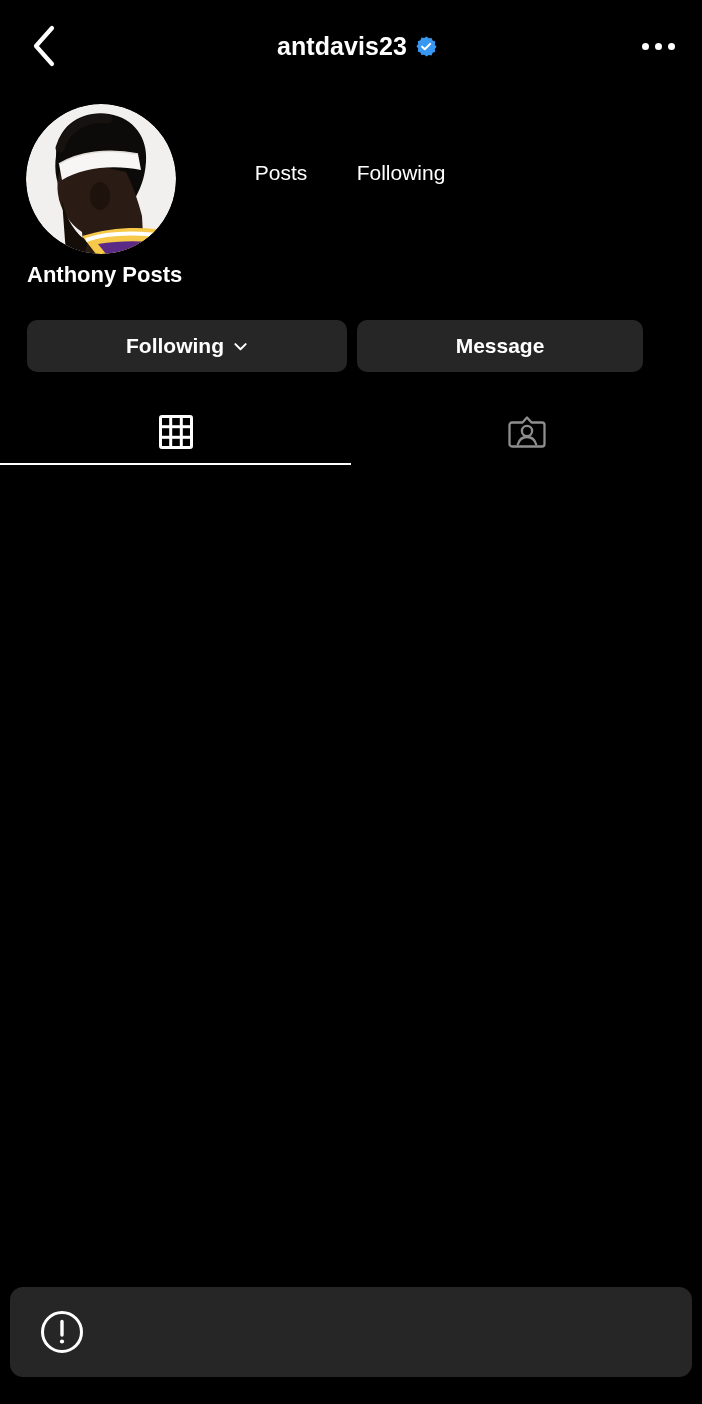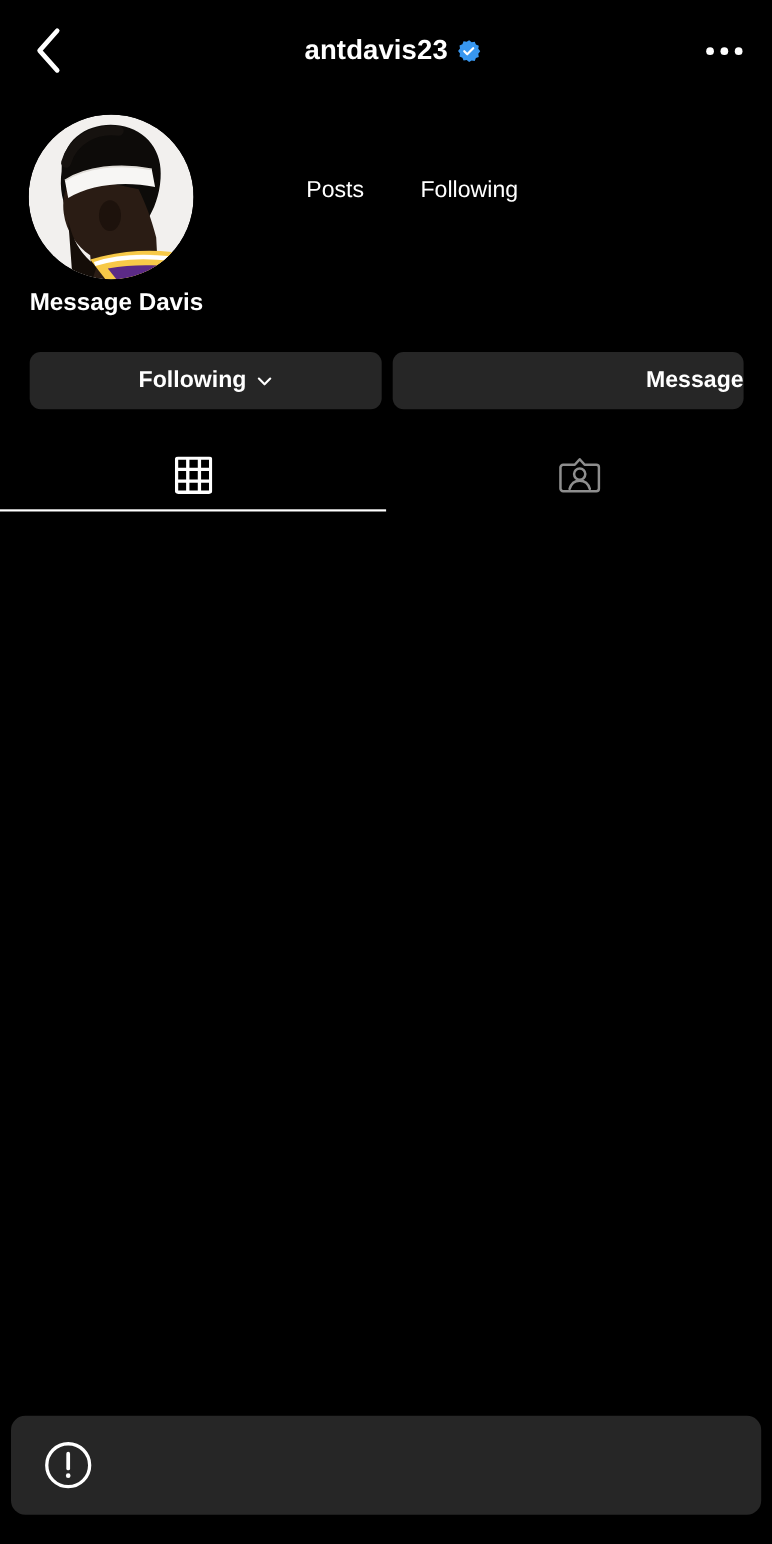--- a/index.html
+++ b/index.html
@@ -40,21 +40,21 @@
     width:150px; height:150px; border-radius:50%;
     margin-left:26px; overflow:hidden; flex:none;
     background:#000;
   }
   .avatar svg { display:block; width:150px; height:150px; }
 
   .stats {
     display:flex; align-items:flex-start;
     margin-left:55px; margin-top:28px; gap:0;
   }
-  .stat { display:flex; flex-direction:column; align-items:flex-end; }
+  .stat { display:flex; flex-direction:column; align-items:center; }
   .stat-num { color:#fff; font-size:21px; font-weight:bold; line-height:26px; min-height:26px; }
   .stat-label { color:#fff; font-size:21px; line-height:30px; white-space:nowrap; }
   .stat-posts { width:100px; }
   .stat-followers { width:135px; }
   .stat-following { width:140px; }
 
   
   .fullname {
     position:absolute; top:262px; left:27px;
     color:#fff; font-size:22px; font-weight:bold;
@@ -66,21 +66,21 @@
     display:flex; gap:10px;
   }
   .btn {
     height:52px; border-radius:10px; background:#262626;
     display:flex; align-items:center; justify-content:center; gap:9px;
     color:#fff; font-size:21px; font-weight:bold;
     border:none;
     font-family:"Liberation Sans", sans-serif;
   }
   .btn-following { width:320px; }
-  .btn-message { width:319px;justify-content:flex-end; }
+  .btn-message { width:286px; }
   .chev-down { width:15px; height:15px; display:block; }
 
   
   .tabs {
     position:absolute; top:400px; left:0; width:702px; height:64px;
     display:flex;
   }
   .tab {
     width:351px; height:64px;
     display:flex; align-items:center; justify-content:center;
@@ -166,21 +166,21 @@
         <span class="stat-num"></span>
         <span class="stat-label">Posts</span>
       </div>
       <div class="stat stat-following">
         <span class="stat-num"></span>
         <span class="stat-label">Following</span>
       </div>
     </div>
   </div>
 
-  <div class="fullname">Message Davis</div>
+  <div class="fullname">Anthony Posts</div>
 
   <div class="actions">
     <button class="btn btn-following">
       <span>Following</span>
       <svg class="chev-down" viewBox="0 0 16 16" fill="none">
         <path d="M2.5 5.5 L8 11 L13.5 5.5" stroke="#ffffff" stroke-width="2.1" stroke-linecap="round" stroke-linejoin="round"></path>
       </svg>
     </button>
     <button class="btn btn-message">
       <span>Message</span>

